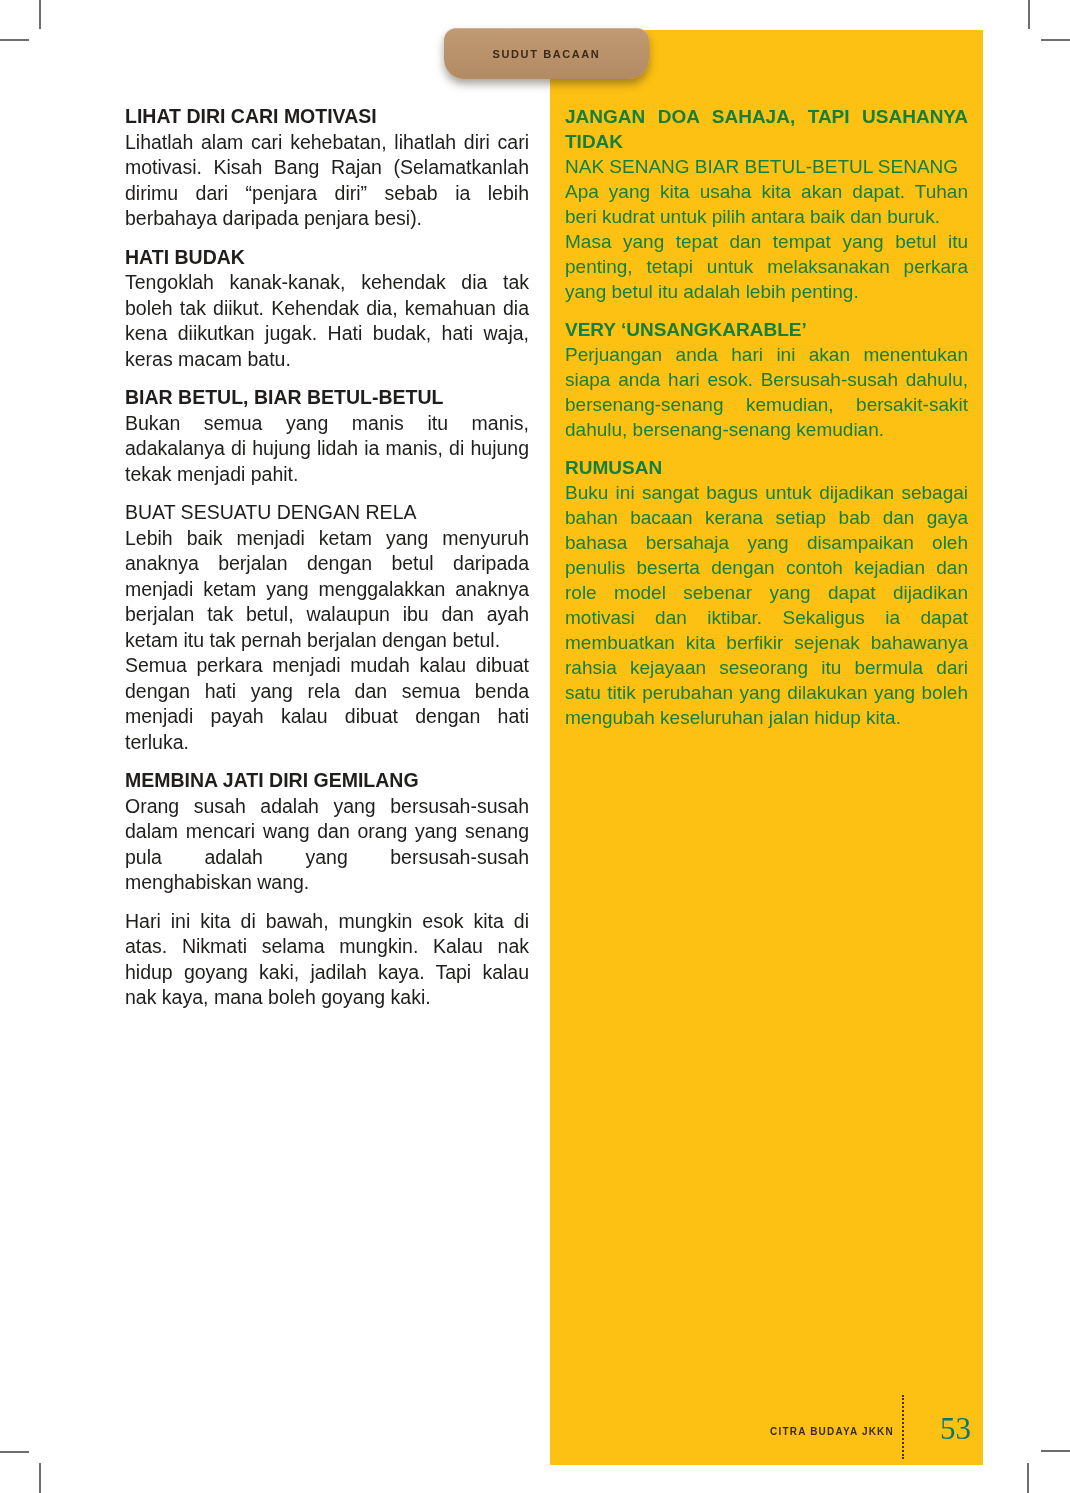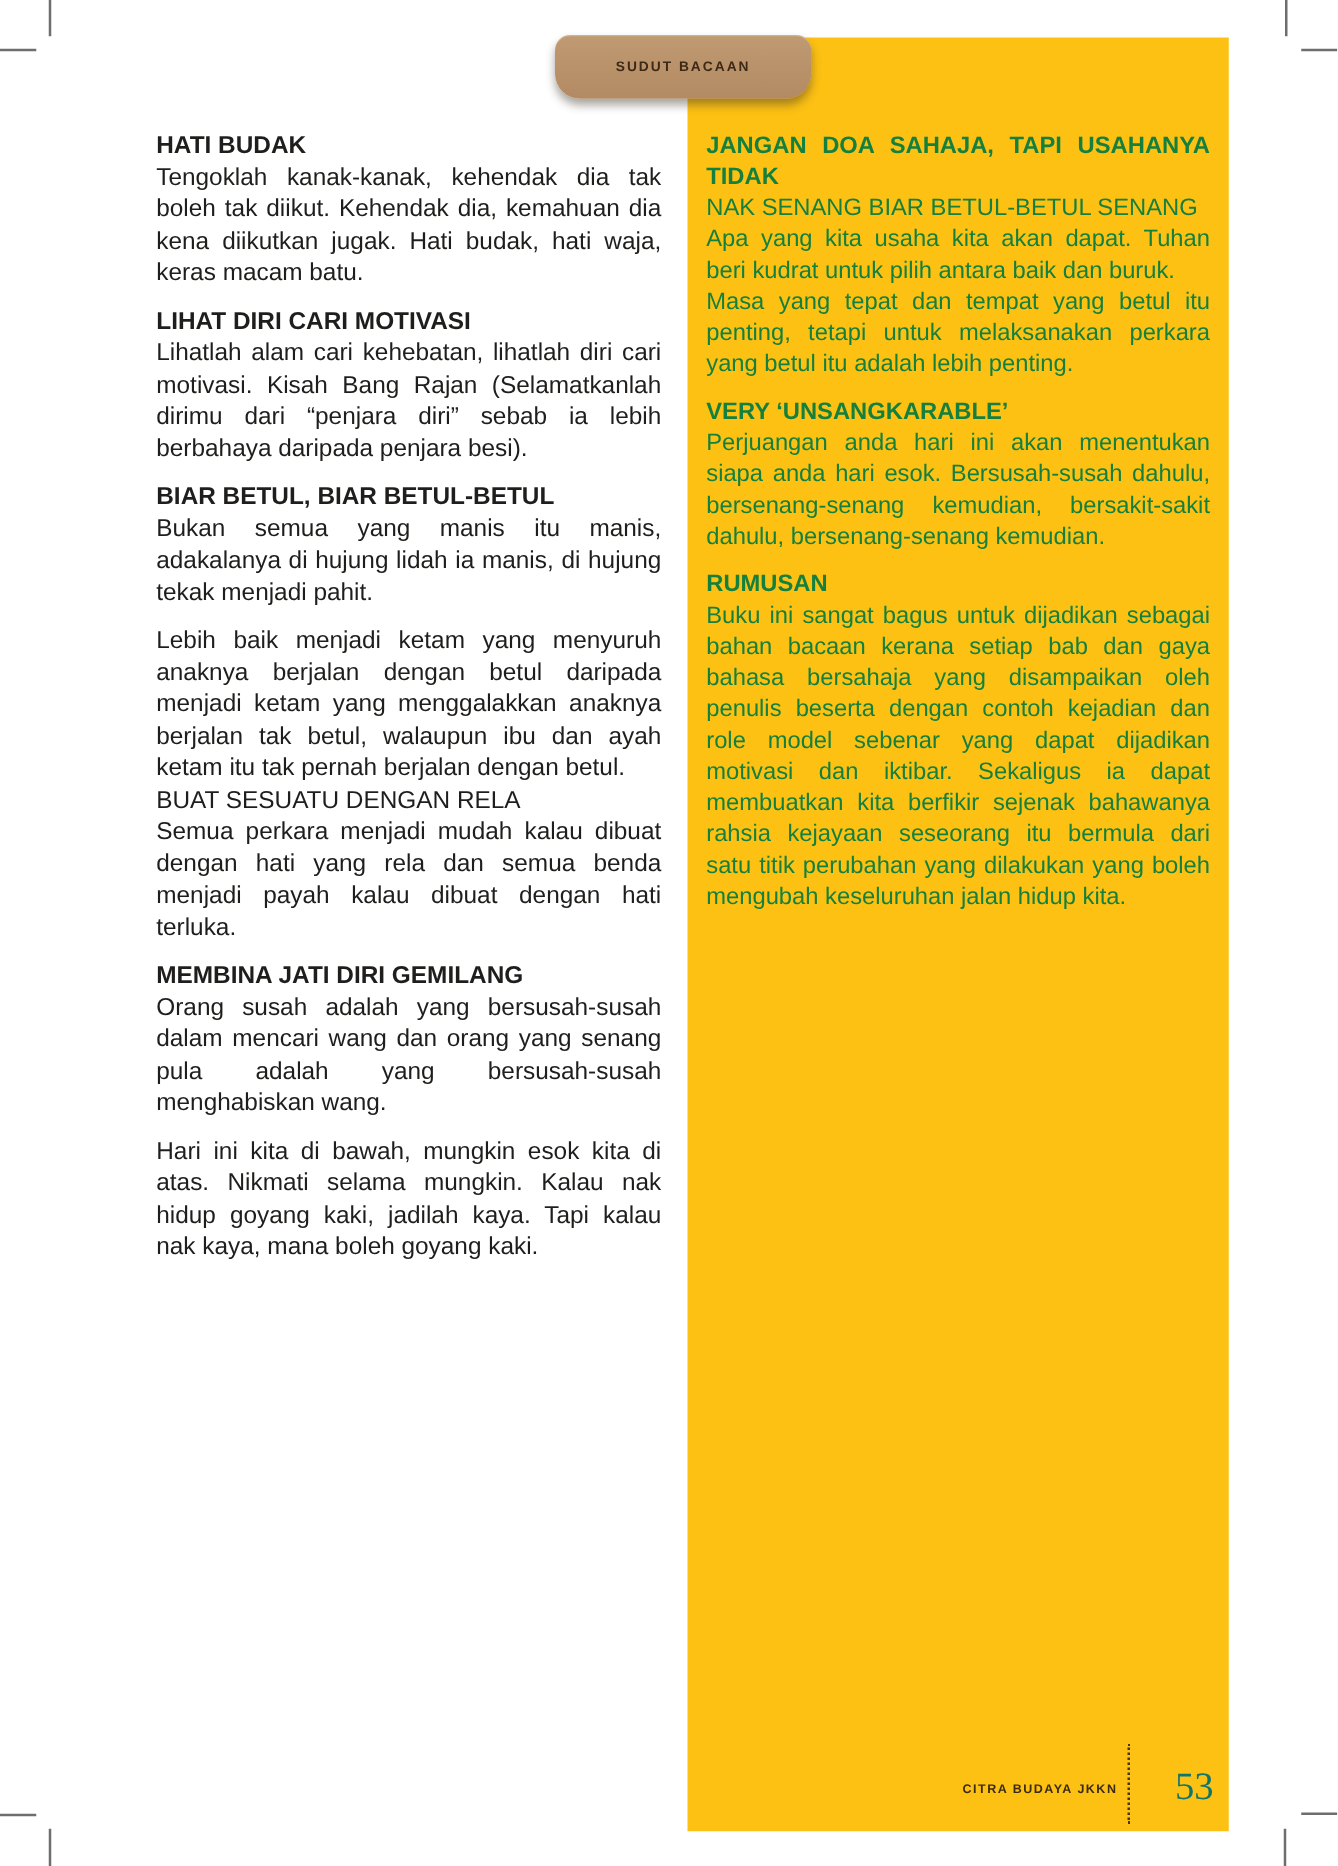--- a/index.html
+++ b/index.html
@@ -82,37 +82,37 @@
 
   <div class="yellow-col"></div>
 
   <div class="tab">
     <span class="tab-label">SUDUT BACAAN</span>
   </div>
 
   <div class="col left-col">
 
     <div class="sec">
-      <h3 class="hd">HATI BUDAK</h3>
-      <p class="bd">Tengoklah kanak-kanak, kehendak dia tak boleh tak diikut. Kehendak dia, kemahuan dia kena diikutkan jugak. Hati budak, hati waja, keras macam batu.</p>
+      <h3 class="hd">LIHAT DIRI CARI MOTIVASI</h3>
+      <p class="bd">Lihatlah alam cari kehebatan, lihatlah diri cari motivasi.  Kisah Bang Rajan (Selamatkanlah dirimu dari “penjara diri” sebab ia lebih berbahaya daripada penjara besi).</p>
     </div>
 
     <div class="sec">
-      <h3 class="hd">LIHAT DIRI CARI MOTIVASI</h3>
-      <p class="bd">Lihatlah alam cari kehebatan, lihatlah diri cari motivasi.  Kisah Bang Rajan (Selamatkanlah dirimu dari “penjara diri” sebab ia lebih berbahaya daripada penjara besi).</p>
+      <h3 class="hd">HATI BUDAK</h3>
+      <p class="bd">Tengoklah kanak-kanak, kehendak dia tak boleh tak diikut. Kehendak dia, kemahuan dia kena diikutkan jugak. Hati budak, hati waja, keras macam batu.</p>
     </div>
 
     <div class="sec">
       <h3 class="hd">BIAR BETUL, BIAR BETUL-BETUL</h3>
       <p class="bd">Bukan semua yang manis itu manis, adakalanya di hujung lidah ia manis, di hujung tekak menjadi pahit.</p>
     </div>
 
     <div class="sec">
+      <p class="bd">BUAT SESUATU DENGAN RELA</p>
       <p class="bd">Lebih baik menjadi ketam yang menyuruh anaknya berjalan dengan betul daripada menjadi ketam yang menggalakkan anaknya berjalan tak betul, walaupun ibu dan ayah ketam itu tak pernah berjalan dengan betul.</p>
-      <p class="bd">BUAT SESUATU DENGAN RELA</p>
       <p class="bd">Semua perkara menjadi mudah kalau dibuat dengan hati yang rela dan semua benda menjadi payah kalau dibuat dengan hati terluka.</p>
     </div>
 
     <div class="sec">
       <h3 class="hd">MEMBINA JATI DIRI GEMILANG</h3>
       <p class="bd">Orang susah adalah yang bersusah-susah dalam mencari wang dan orang yang senang pula adalah yang bersusah-susah menghabiskan wang.</p>
     </div>
 
     <div class="sec">
       <p class="bd">Hari ini kita di bawah, mungkin esok kita di atas. Nikmati selama mungkin. Kalau nak hidup goyang kaki, jadilah kaya. Tapi kalau nak kaya, mana boleh goyang kaki.</p>

